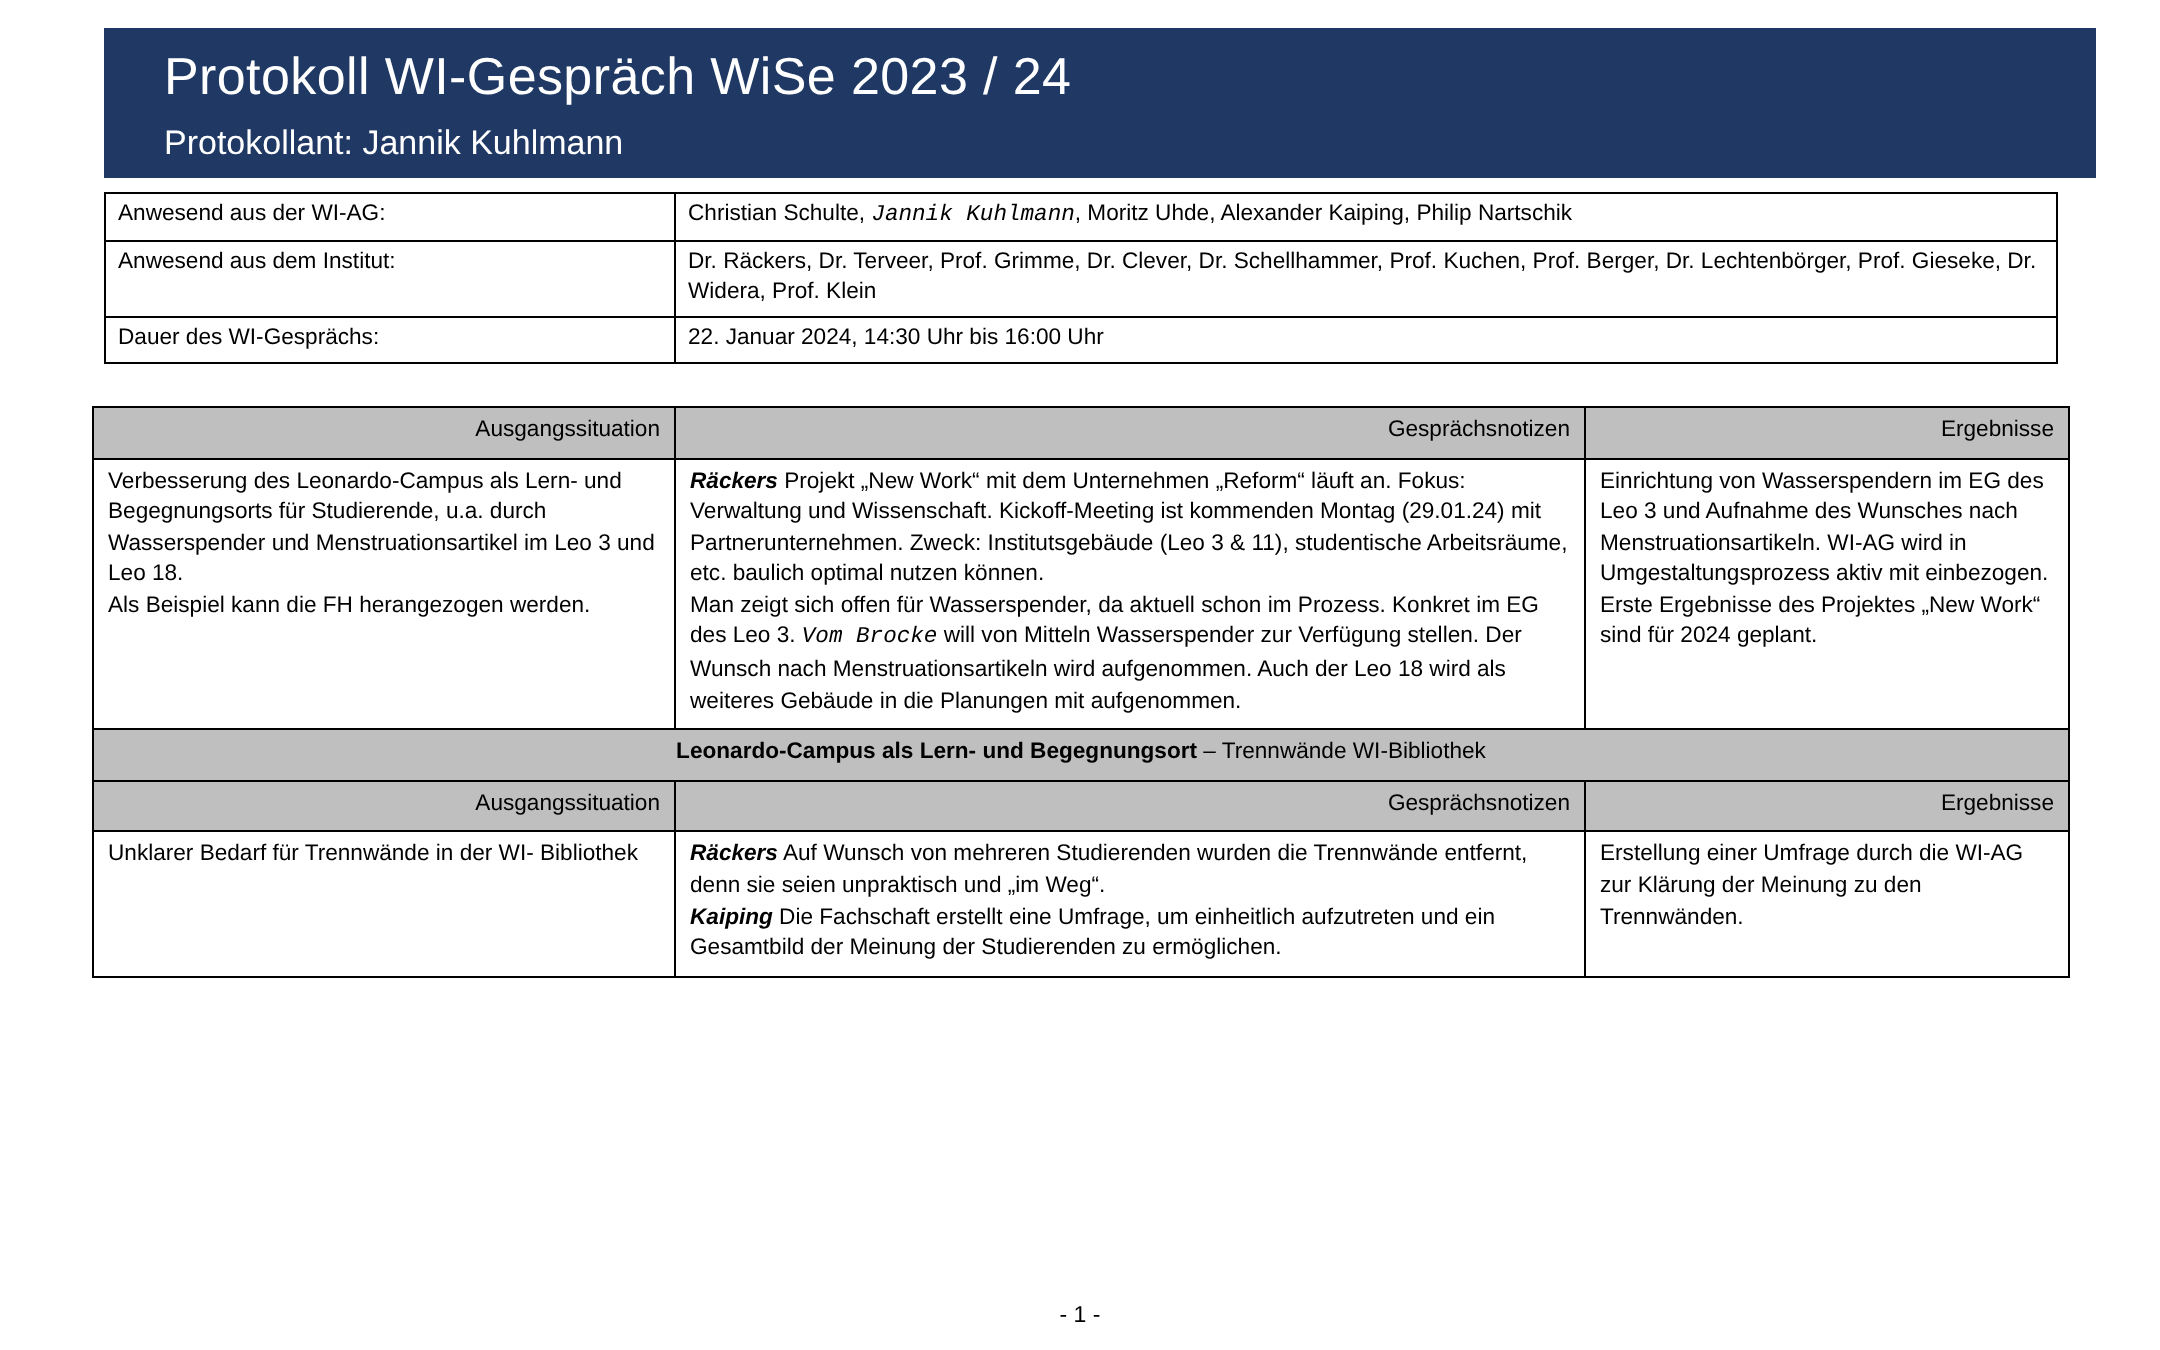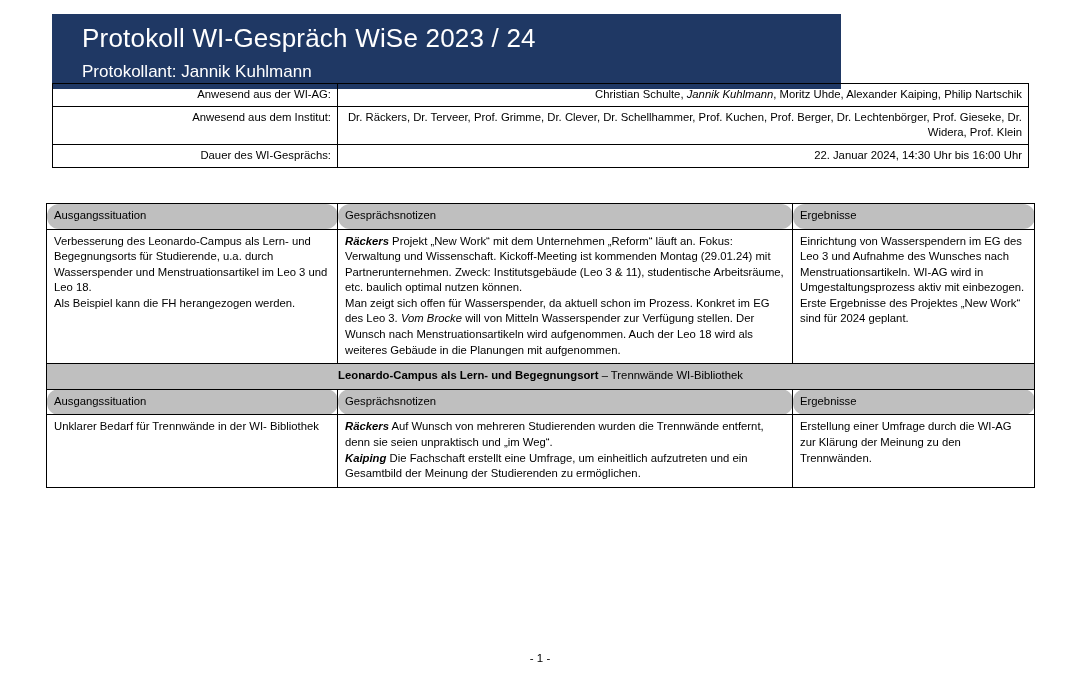--- a/index.html
+++ b/index.html
@@ -22,21 +22,21 @@
     width: 1080px;
     height: 675px;
     background: #ffffff;
   }
 
   
   .banner {
     position: absolute;
     left: 52px;
     top: 14px;
-    width: 789px;
+    width: 996px;
     height: 75px;
     background: #1f3864;
     color: #ffffff;
     padding: 8px 18px 0 30px;
     display: flex;
     align-items: flex-start;
     justify-content: space-between;
   }
   .banner-texts {
     display: flex;
@@ -57,38 +57,37 @@
   }
   .logo {
     margin-top: 2px;
     margin-right: 10px;
   }
 
   
   .attend {
     position: absolute;
     left: 52px;
-    top: 83px;
+    top: 96px;
     width: 976px;
     border-collapse: collapse;
     table-layout: fixed;
-    text-align: right;
   }
   .attend td {
     border: 1px solid #000000;
     padding: 3px 6px 4px 6px;
     vertical-align: top;
     font-size: 11.3px;
     line-height: 1.32;
   }
   .attend td.label { width: 285px; }
   .attend td.value { width: 691px; }
 
   .bold { font-weight: normal; }
-  .ital { font-style: italic; }
+  .ital { font-style: italic; font-family: Liberation Mono, monospace; }
   .bi { font-weight: bold; font-style: italic; }
 
   
   .proto {
     position: absolute;
     left: 46px;
     top: 203px;
     width: 988px;
     border-collapse: collapse;
     table-layout: fixed;
@@ -102,24 +101,23 @@
   }
   .sec-title {
     background: #bfbfbf;
     text-align: center;
     font-weight: normal;
     padding: 3px 6px 4px 6px;
   }
   .sec-title .strong { font-weight: bold; }
   .col-head {
     background: #bfbfbf;
-    text-align: left;
+    text-align: right;
     font-weight: normal;
     padding: 3px 6px 4px 6px;
-    border-radius: 12px;
   }
   .c1 { width: 291px; }
   .c2 { width: 455px; }
   .c3 { width: 242px; }
 
   .cell p { margin: 0; }
 
   
   .footer {
     position: absolute;

